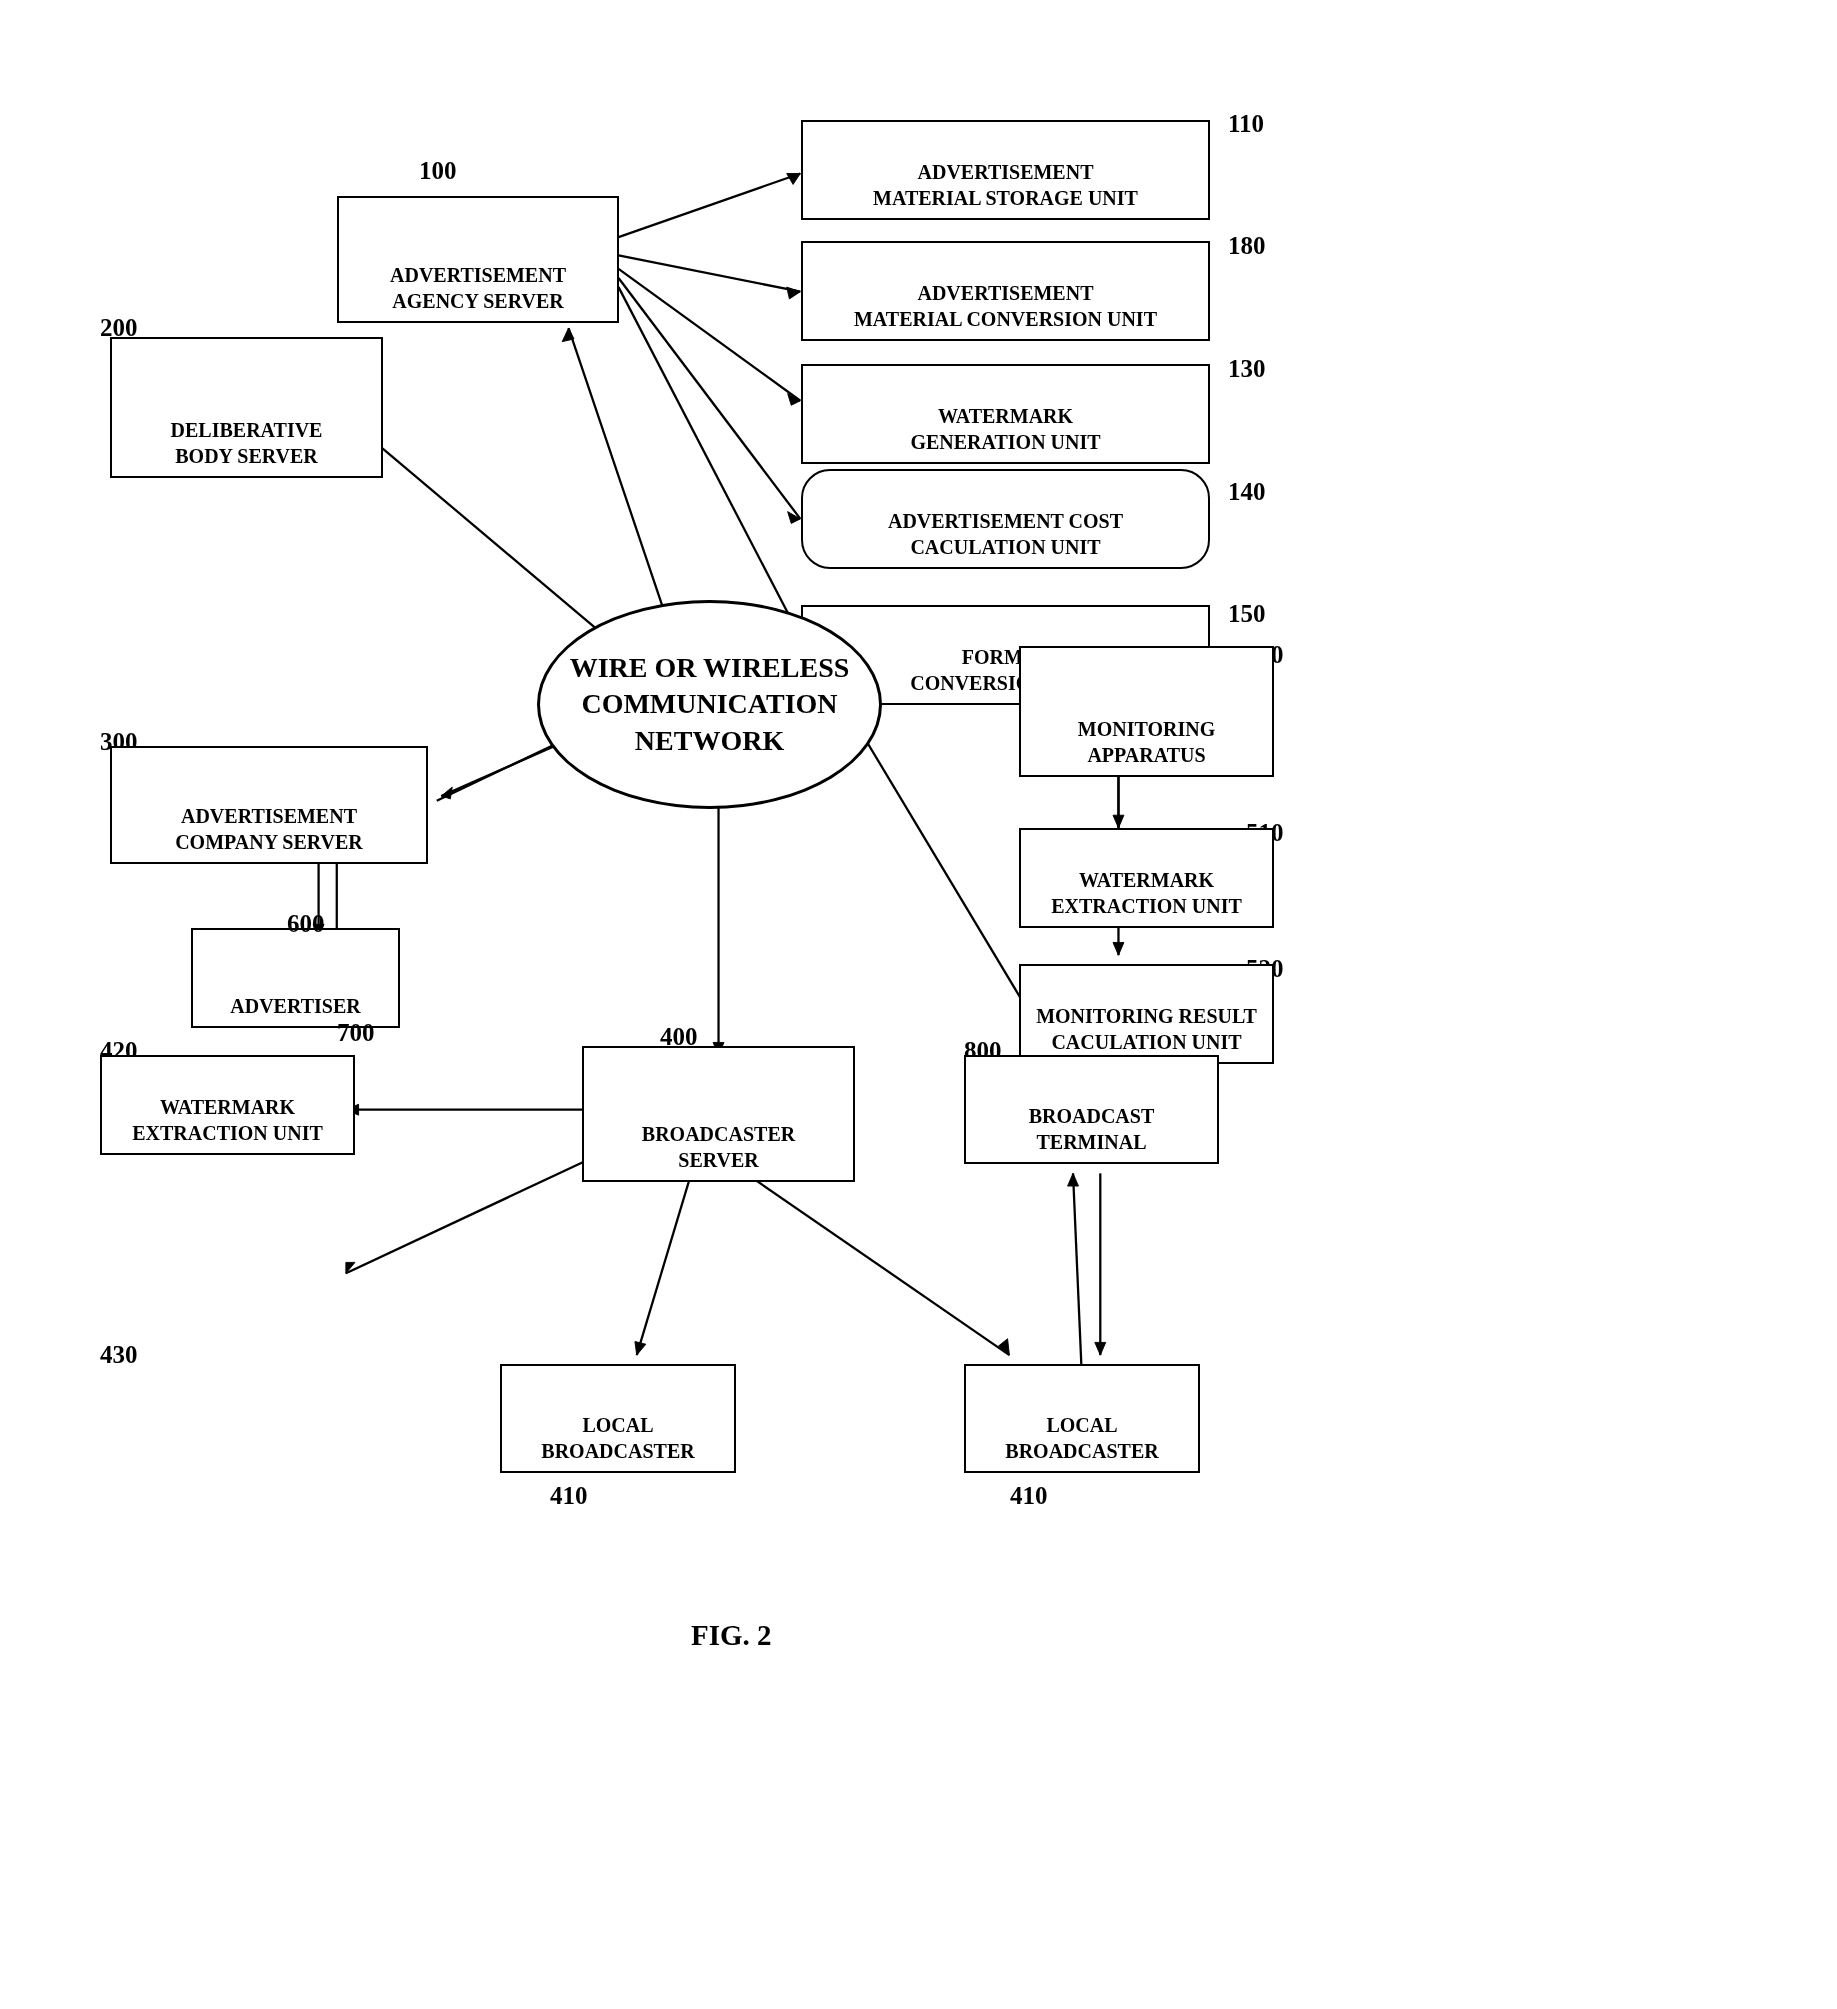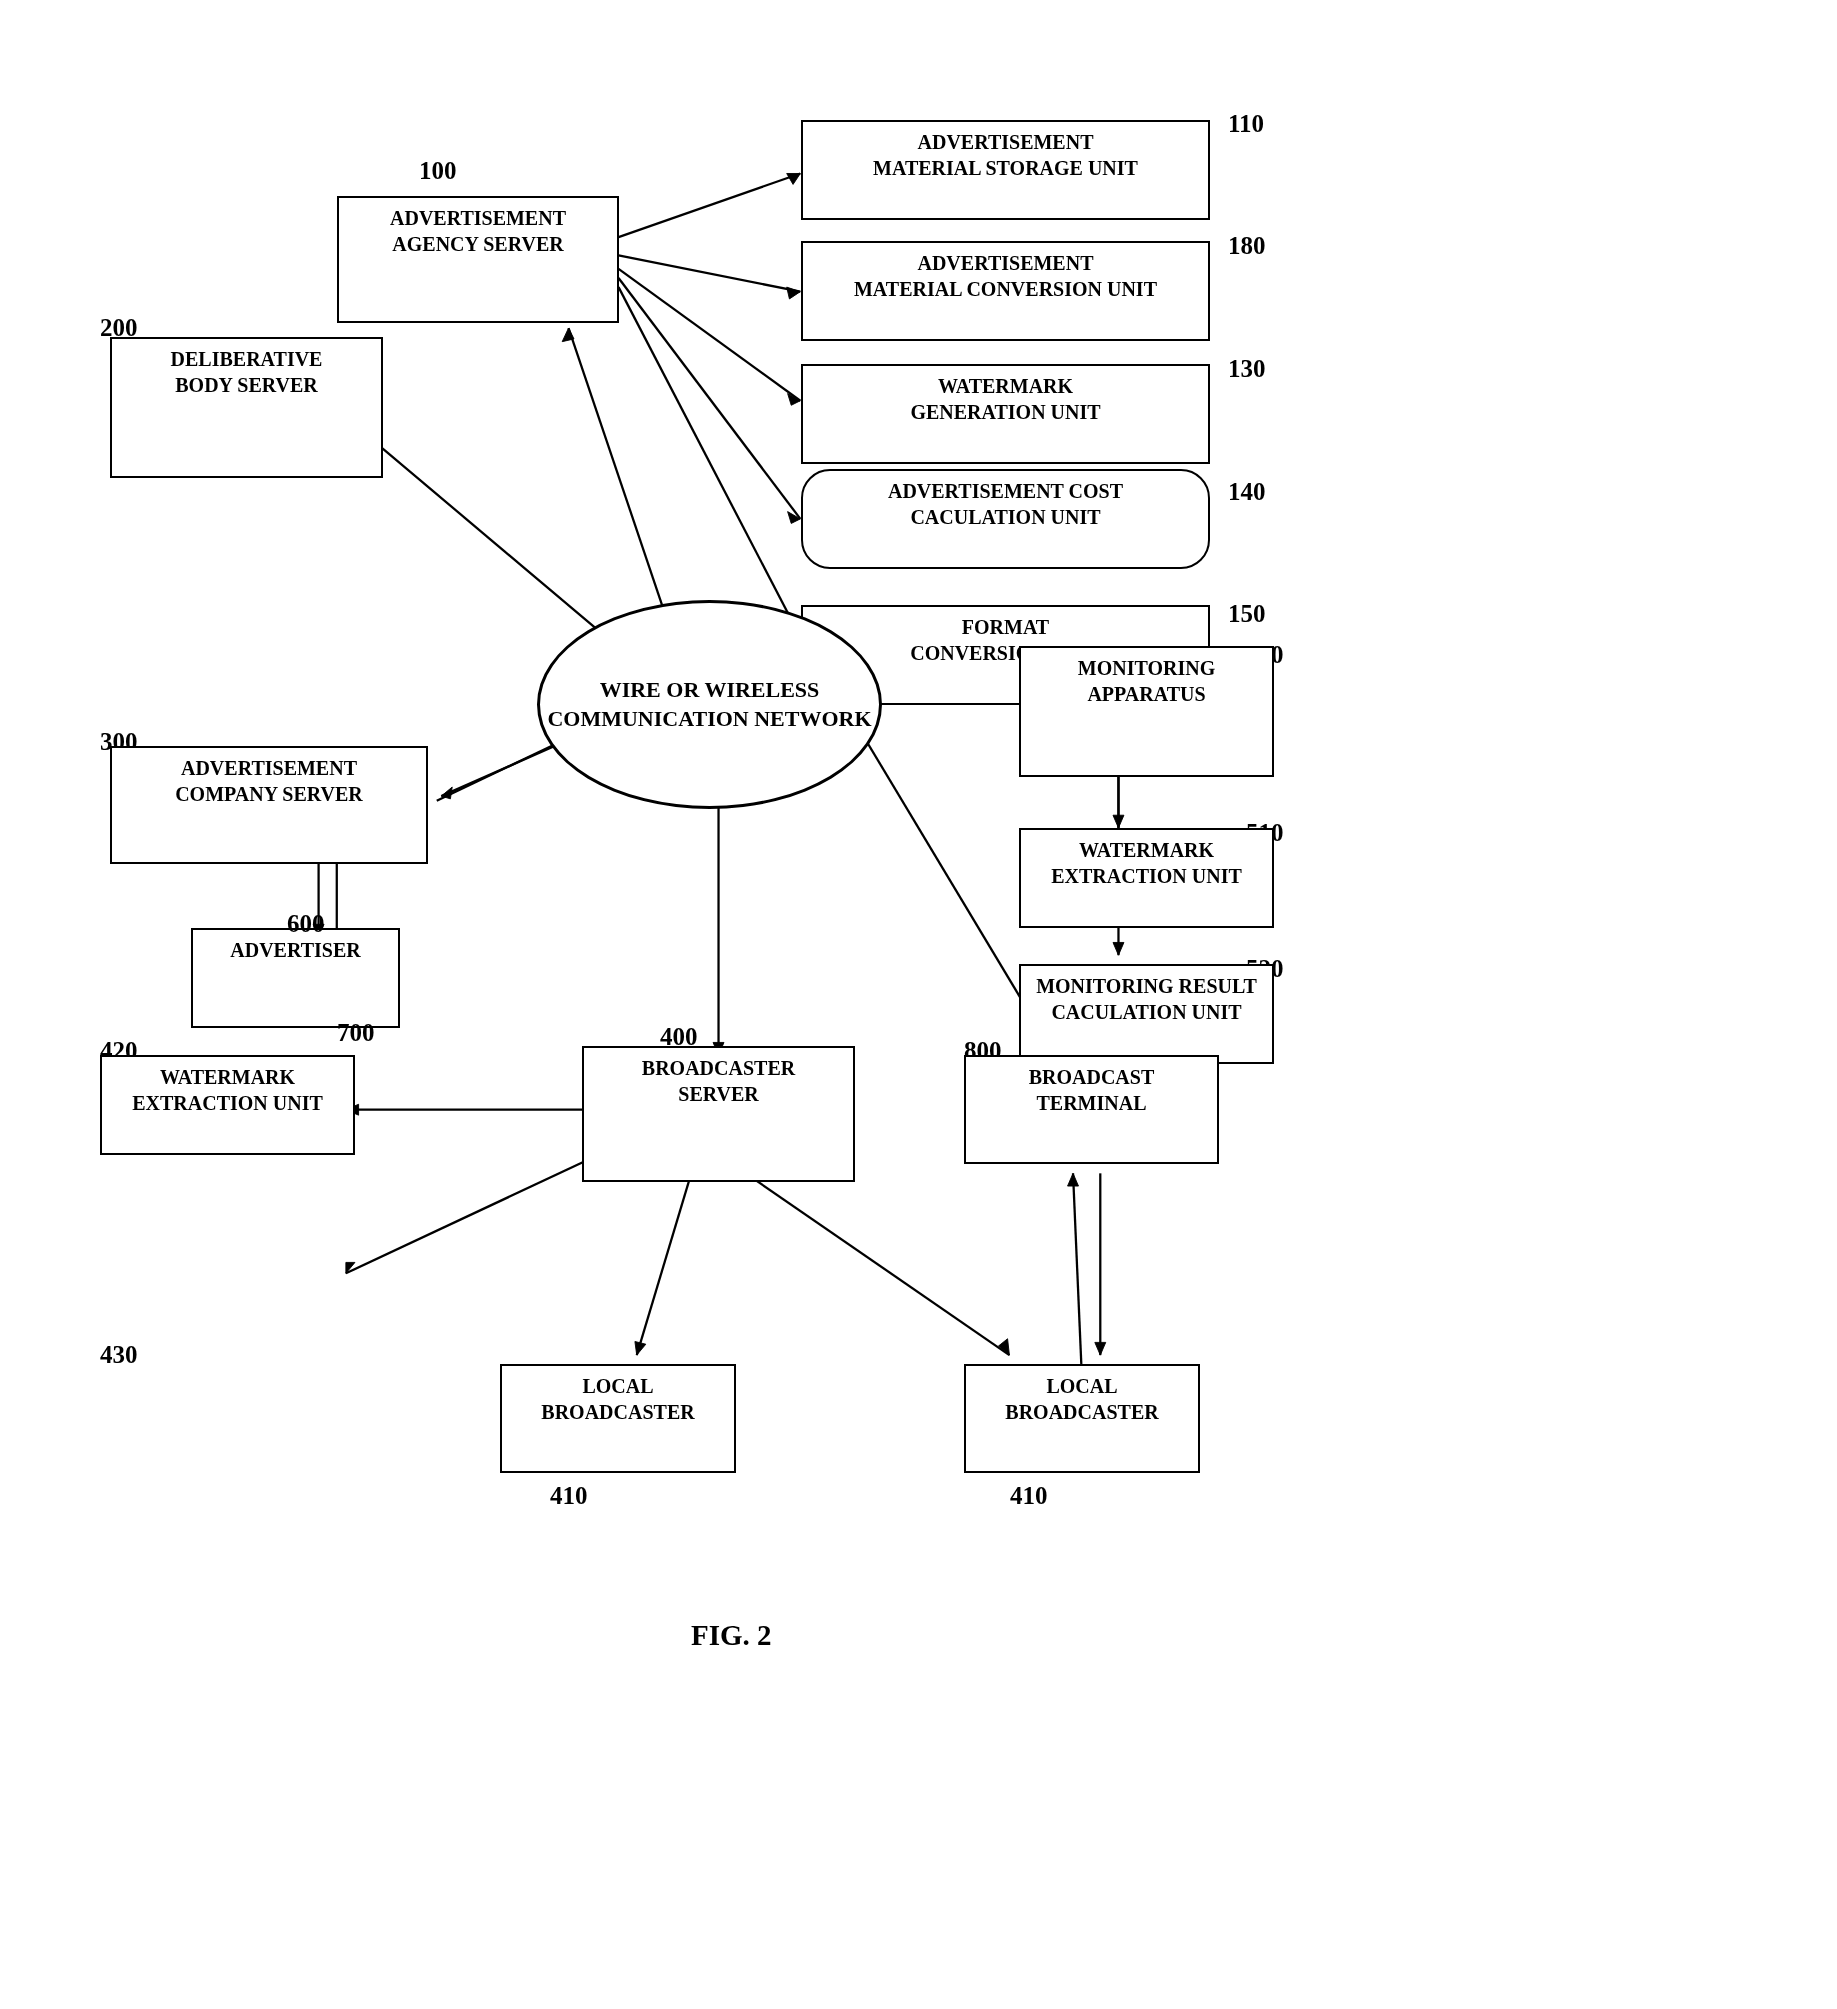--- a/index.html
+++ b/index.html
@@ -18,39 +18,39 @@
       left: 55px;
       width: 1727px;
       height: 1864px;
     }
 
     .box {
       position: absolute;
       border: 2.7px solid #000;
       background: #fff;
       display: flex;
-      align-items: flex-start;
+      align-items: flex-end;
       justify-content: center;
       text-align: center;
       font-size: 20px;
       font-weight: bold;
       padding: 7.3px;
       line-height: 1.3;
     }
 
     .ellipse {
       position: absolute;
       border: 3.6px solid #000;
       background: #fff;
       border-radius: 50%;
       display: flex;
       align-items: center;
       justify-content: center;
       text-align: center;
-      font-size: 22px;
+      font-size: 28px;
       font-weight: bold;
       line-height: 1.3;
     }
 
     .label {
       position: absolute;
       font-size: 25px;
       font-weight: bold;
       font-family: 'Times New Roman', Times, serif;
     }

